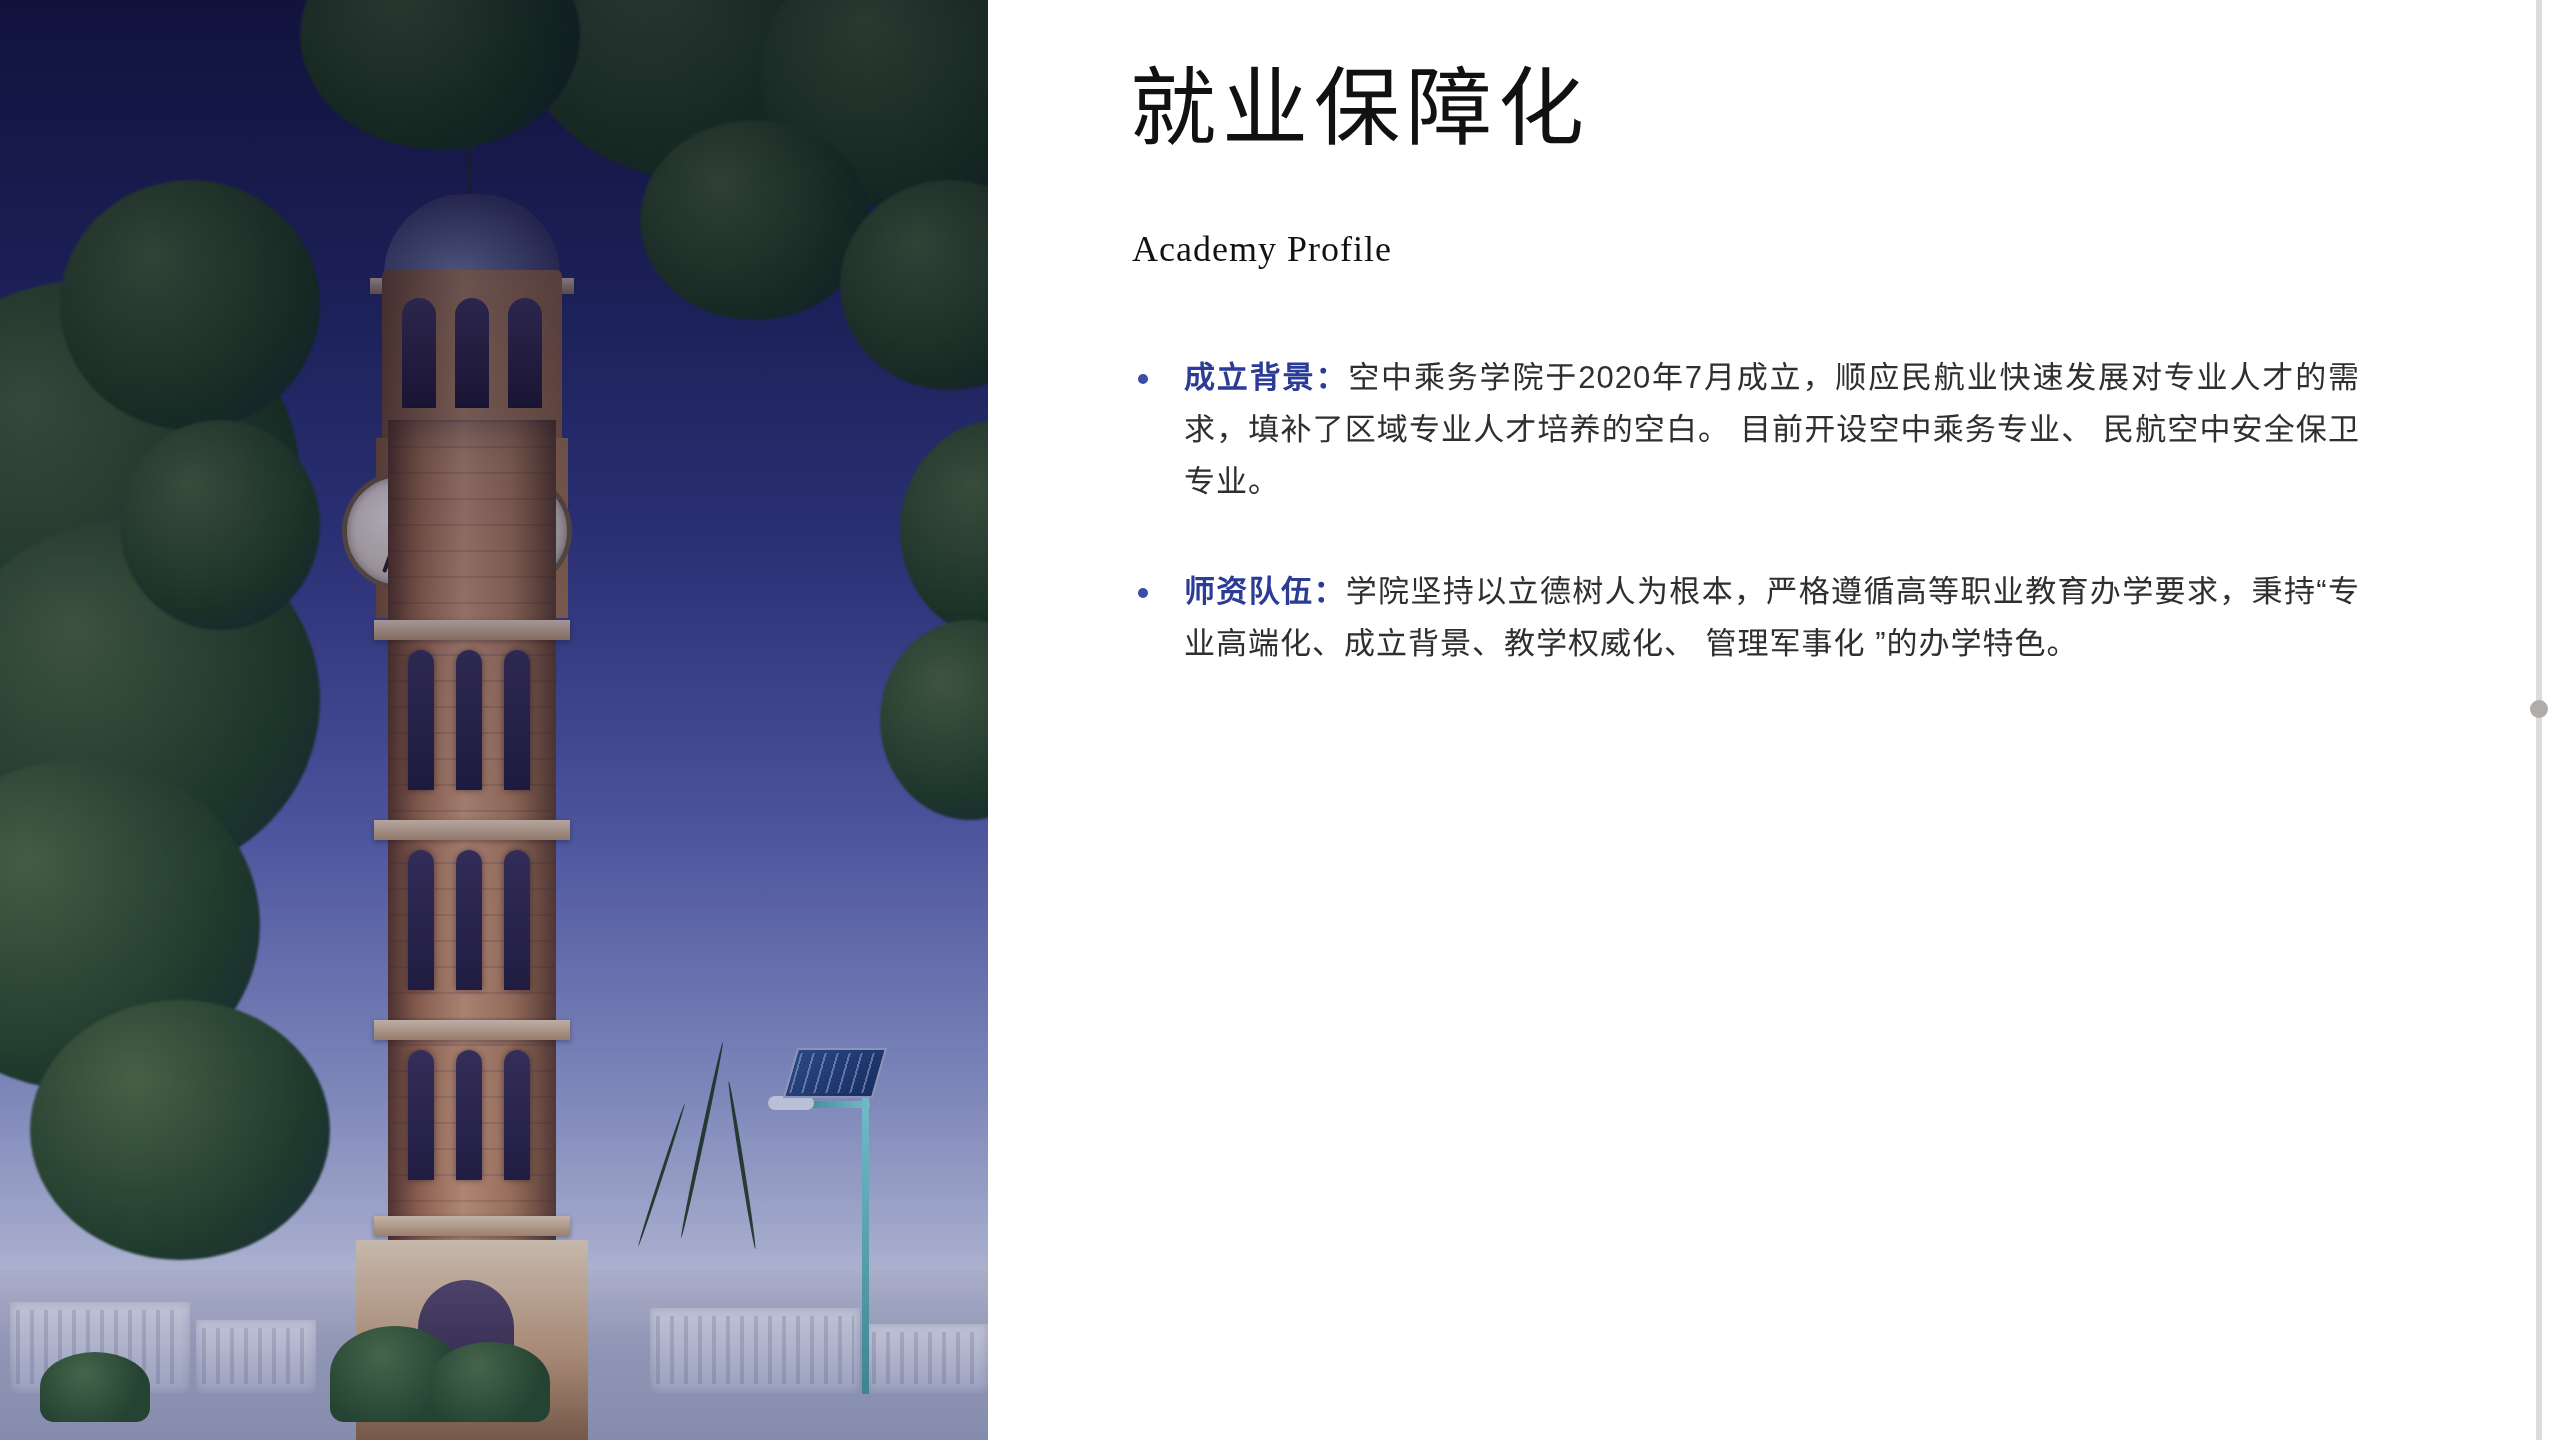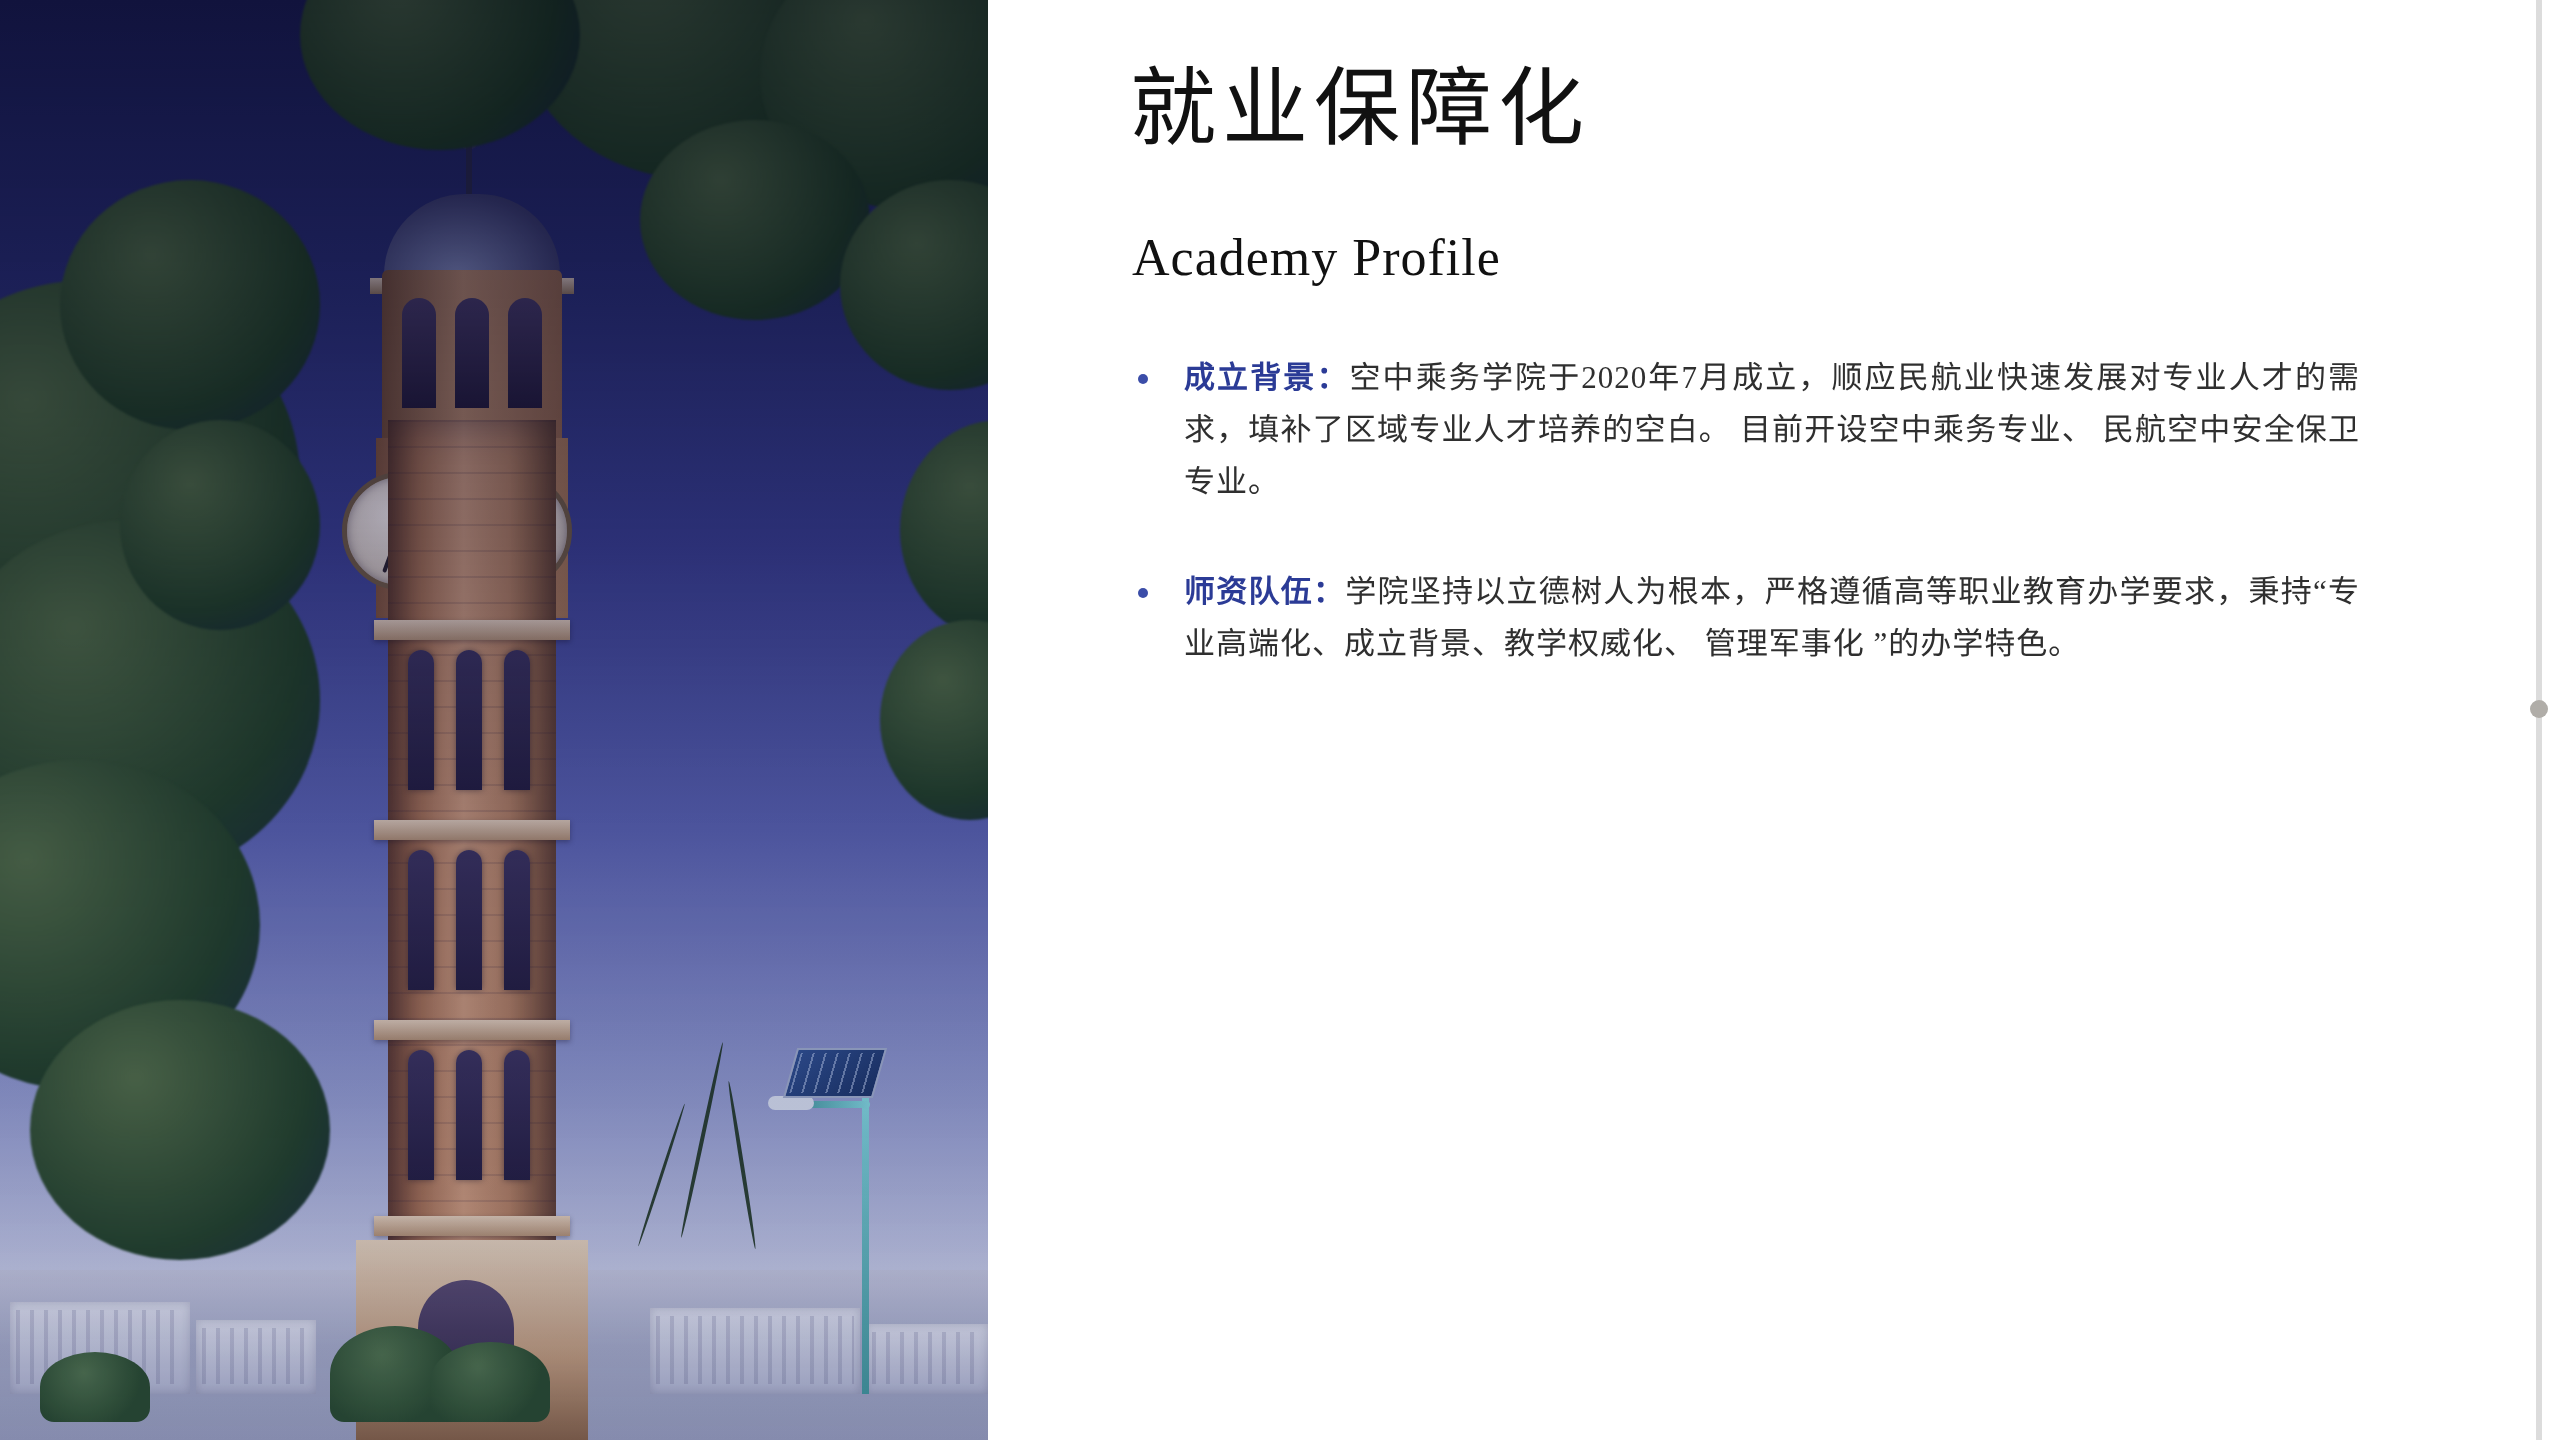--- a/index.html
+++ b/index.html
@@ -296,21 +296,21 @@
     color: #111111;
     letter-spacing: 6px;
     font-family: "Liberation Serif", "DejaVu Serif", serif;
     font-weight: 400;
     white-space: nowrap;
   }
   .title-en {
     position: absolute;
     left: 42px;
     top: 228px;
-    font-size: 52px;
+    font-size: 36px;
     color: #111111;
     font-family: "Liberation Serif", "DejaVu Serif", serif;
     letter-spacing: 1px;
     white-space: nowrap;
   }
 
   .bullets {
     position: absolute;
     left: 40px;
     top: 352px;
@@ -330,21 +330,21 @@
     margin: 22px 36px 0 8px;
   }
   .bullet-text {
     flex: 1 1 auto;
     font-size: 31px;
     line-height: 1.68;
     color: #2f2f2f;
     text-align: justify;
     text-justify: inter-ideograph;
     letter-spacing: 1px;
-    font-family: Liberation Serif, serif;
+    font-family: Liberation Sans, sans-serif;
   }
   .lead {
     color: #2b3b96;
     font-weight: bold;
   }
 
   
   .scrollbar-track {
     position: absolute;
     right: 18px;

